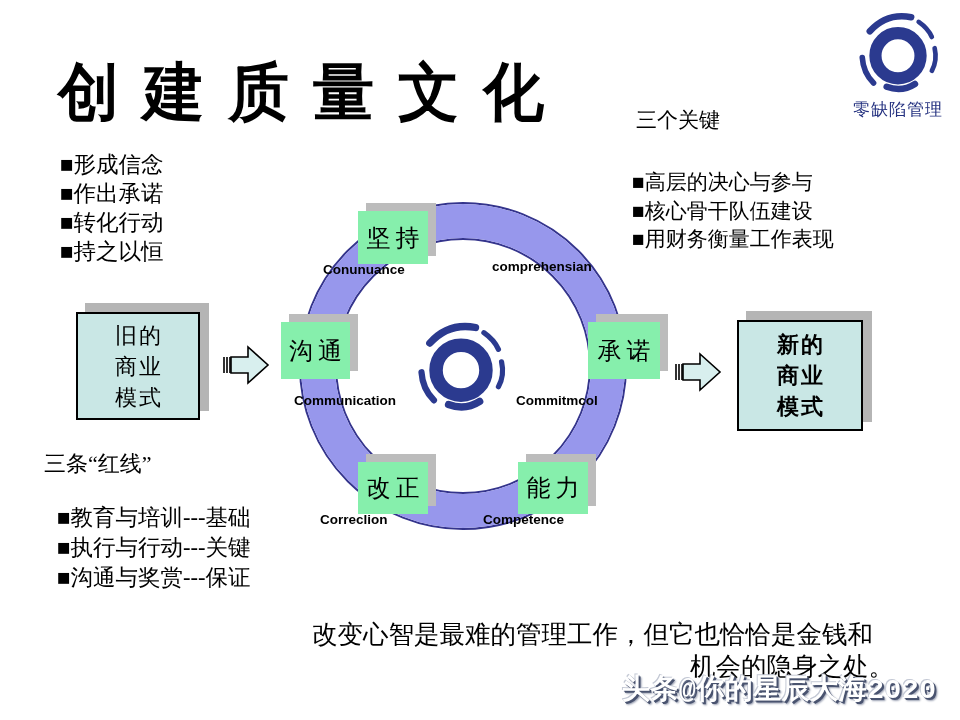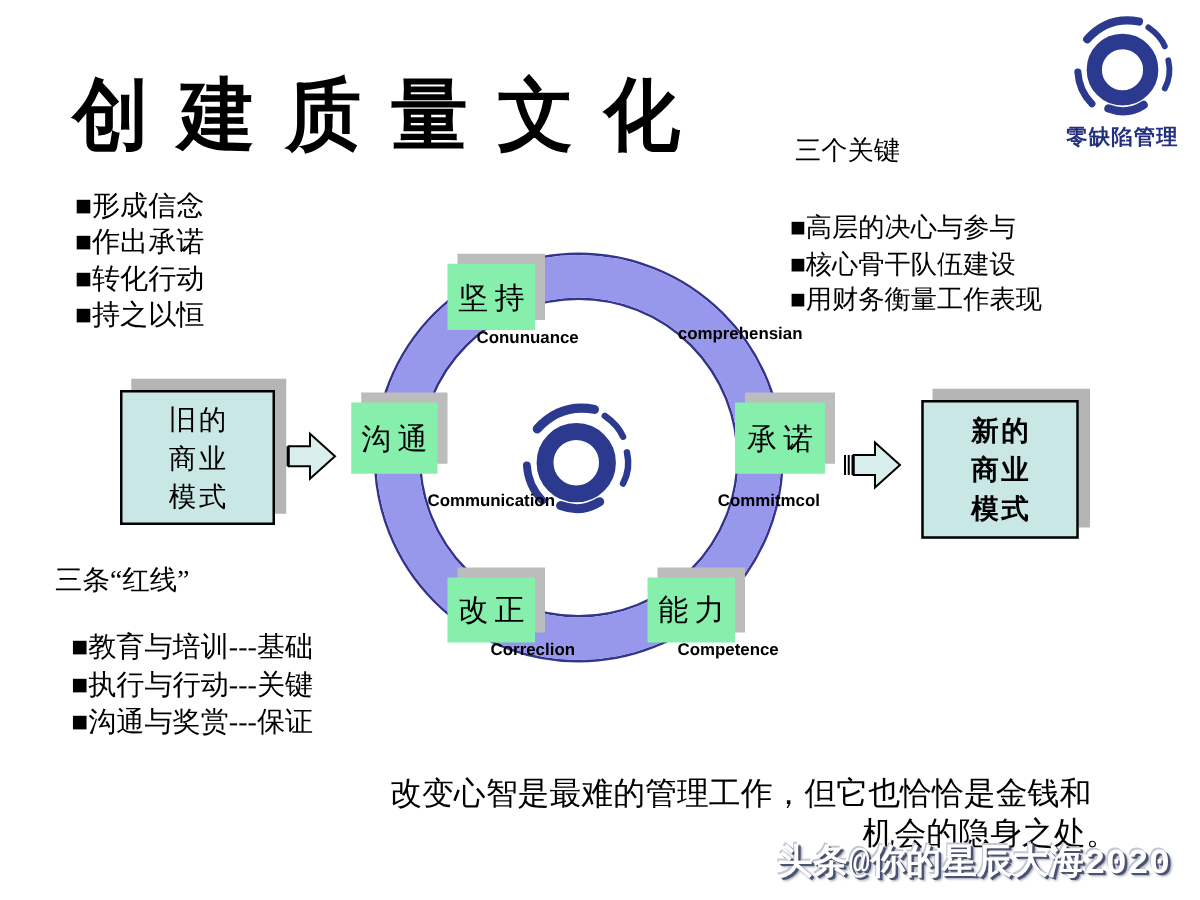--- a/index.html
+++ b/index.html
@@ -5,21 +5,21 @@
   html,body{margin:0;padding:0;background:#fff;}
   .slide{position:relative;width:960px;height:720px;background:#ffffff;overflow:hidden;
          font-family:"Liberation Serif","DejaVu Serif",serif;color:#000;}
 
   .title{position:absolute;left:58px;top:52px;font-size:61px;font-weight:bold;
          letter-spacing:24px;white-space:nowrap;transform:scaleY(1.04);}
 
   
   .corner-logo{position:absolute;left:842px;top:2px;width:112px;text-align:center;}
   .corner-logo svg{width:94px;height:100px;display:block;margin:0 auto;}
-  .logo-text{font-family:"Liberation Sans","DejaVu Sans",sans-serif;font-weight:bold;
+  .logo-text{font-family:"Liberation Sans","DejaVu Sans",sans-serif;font-weight:normal;
              font-size:17px;color:#23307f;letter-spacing:1px;margin-top:-4px;white-space:nowrap;}
 
   .bullet-list div{white-space:nowrap;}
   .beliefs{position:absolute;left:60px;top:150px;font-size:22.5px;line-height:29px;}
   .keys-heading{position:absolute;left:636px;top:106px;font-size:21px;}
   .keys{position:absolute;left:632px;top:168px;font-size:21px;line-height:28.5px;}
   .redlines-heading{position:absolute;left:44px;top:449px;font-size:22px;}
   .redlines{position:absolute;left:57px;top:503px;font-size:22.5px;line-height:30px;}
 
   
@@ -31,34 +31,34 @@
              display:flex;align-items:center;justify-content:center;
              font-size:24px;letter-spacing:5px;text-indent:5px;z-index:3;}
   .box-jianchi{left:358px;top:211px;width:70px;height:53px;}
   .box-lingwu{left:517px;top:221px;width:70px;height:52px;}
   .box-goutong{left:281px;top:322px;width:69px;height:57px;}
   .box-chengnuo{left:588px;top:322px;width:72px;height:57px;}
   .box-gaizheng{left:358px;top:462px;width:70px;height:52px;}
   .box-nengli{left:518px;top:462px;width:70px;height:52px;}
 
   .en-label{position:absolute;font-family:"Liberation Sans","DejaVu Sans",sans-serif;
-            font-weight:bold;font-size:13.5px;text-align:right;z-index:4;white-space:nowrap;}
+            font-weight:bold;font-size:13.5px;text-align:left;z-index:4;white-space:nowrap;}
   .en-jianchi{left:323px;top:262px;width:140px;}
   .en-lingwu{left:492px;top:259px;width:150px;}
   .en-goutong{left:294px;top:393px;width:150px;}
   .en-chengnuo{left:516px;top:393px;width:140px;}
   .en-gaizheng{left:320px;top:512px;width:140px;}
   .en-nengli{left:483px;top:512px;width:140px;}
 
   
   .model-box{position:absolute;border:2px solid #000;background:#c9e7e5;
              box-shadow:9px -9px 0 #b5b5b5;display:flex;flex-direction:column;
              justify-content:center;text-align:center;font-size:22px;line-height:31px;
              letter-spacing:2px;text-indent:2px;z-index:3;}
-  .old-model{left:96px;top:312px;width:120px;height:104px;}
+  .old-model{left:76px;top:312px;width:120px;height:104px;}
   .new-model{left:737px;top:320px;width:122px;height:107px;font-weight:bold;}
 
   .arrow{position:absolute;z-index:2;}
   .arrow-left{left:220px;top:341px;}
   .arrow-right{left:672px;top:348px;}
 
   .quote-line1{position:absolute;left:312px;top:617px;font-size:25.5px;white-space:nowrap;}
   .quote-line2{position:absolute;left:690px;top:649px;font-size:25.5px;white-space:nowrap;}
 
   .watermark{position:absolute;left:622px;top:670px;z-index:5;

